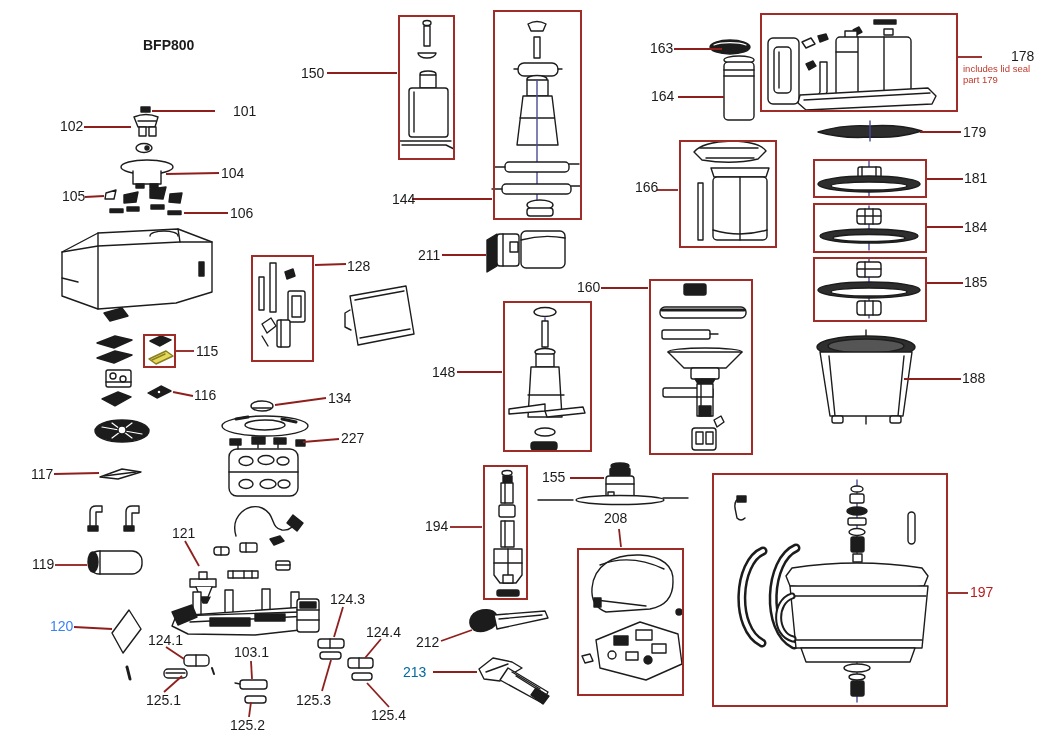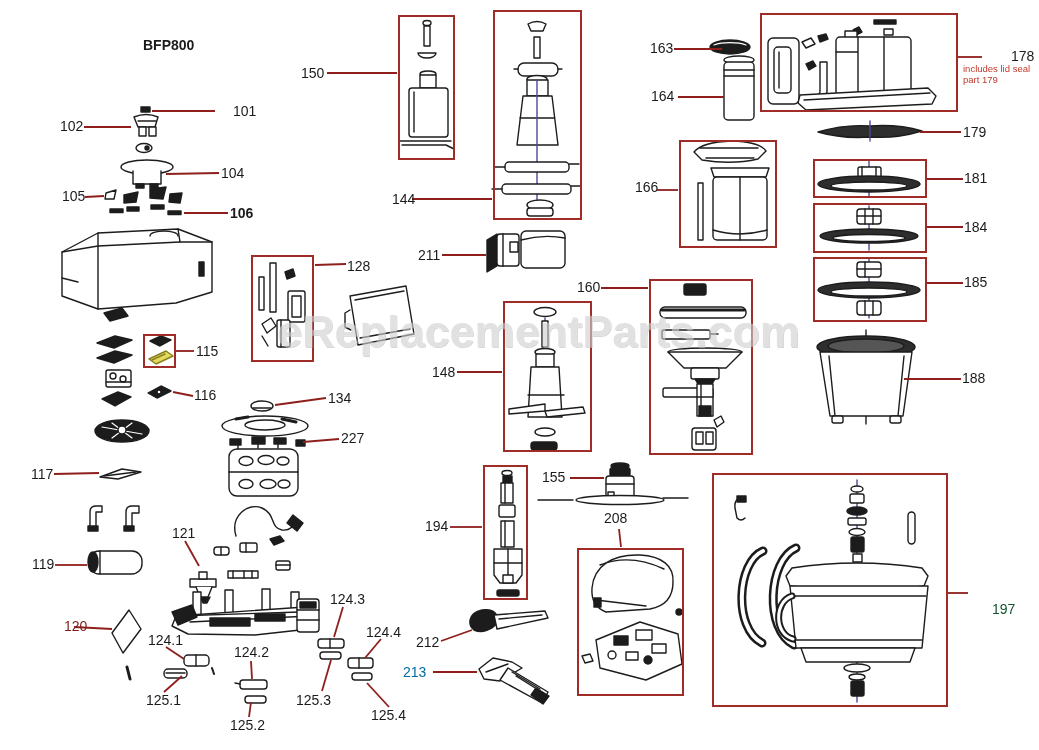--- a/index.html
+++ b/index.html
@@ -445,21 +445,20 @@
       <div class="callout-box" style="left: 503px; top: 301px; width: 89px; height: 151px; border-color: rgb(160, 44, 40);"></div>
       <div class="callout-box" style="left: 649px; top: 279px; width: 104px; height: 176px; border-color: rgb(160, 44, 40);"></div>
       <div class="callout-box" style="left: 483px; top: 465px; width: 45px; height: 135px; border-color: rgb(160, 44, 40);"></div>
       <div class="callout-box" style="left: 813px; top: 159px; width: 114px; height: 39px; border-color: rgb(160, 44, 40);"></div>
       <div class="callout-box" style="left: 813px; top: 203px; width: 114px; height: 50px; border-color: rgb(160, 44, 40);"></div>
       <div class="callout-box" style="left: 813px; top: 257px; width: 114px; height: 65px; border-color: rgb(160, 44, 40);"></div>
       <div class="callout-box" style="left: 577px; top: 548px; width: 107px; height: 148px; border-color: rgb(160, 44, 40);"></div>
       <div class="callout-box" style="left: 712px; top: 473px; width: 236px; height: 234px; border-color: rgb(160, 44, 40);"></div>
     </div>
 
-  <div id="watermark" style="color: rgb(207, 207, 207);">eReplacementParts.com</div>
 
   <svg id="leader-svg" width="1039" height="750" viewBox="0 0 1039 750">
       <line x1="152" y1="111" x2="215" y2="111" stroke="#8e1f1c" stroke-width="1.8"></line>
       <line x1="84" y1="127" x2="131" y2="127" stroke="#8e1f1c" stroke-width="1.8"></line>
       <line x1="166" y1="174" x2="219" y2="173" stroke="#8e1f1c" stroke-width="1.8"></line>
       <line x1="85" y1="197" x2="104" y2="196" stroke="#8e1f1c" stroke-width="1.8"></line>
       <line x1="184" y1="213" x2="228" y2="213" stroke="#8e1f1c" stroke-width="1.8"></line>
       <line x1="176" y1="351" x2="194" y2="351" stroke="#8e1f1c" stroke-width="1.8"></line>
       <line x1="173" y1="392" x2="193" y2="396" stroke="#8e1f1c" stroke-width="1.8"></line>
       <line x1="54" y1="474" x2="99" y2="473" stroke="#8e1f1c" stroke-width="1.8"></line>
@@ -500,29 +499,29 @@
     </svg>
 
   <div id="diagram-title" style="color: rgb(27, 27, 27); text-align: center;">BFP800</div>
   <div id="note-line-1" class="note-line" style="color: rgb(192, 57, 43);">includes lid seal</div>
   <div id="note-line-2" class="note-line" style="color: rgb(192, 57, 43);">part 179</div>
   <div id="labels-layer">
       <span class="part-label" style="left: 217px; top: 104px; color: rgb(27, 27, 27); margin-left: 16px;">101</span>
       <span class="part-label" style="left: 60px; top: 119px; color: rgb(27, 27, 27);">102</span>
       <span class="part-label" style="left: 221px; top: 166px; color: rgb(27, 27, 27);">104</span>
       <span class="part-label" style="left: 62px; top: 189px; color: rgb(27, 27, 27);">105</span>
-      <span class="part-label" style="left: 230px; top: 206px; color: rgb(27, 27, 27); font-weight: bold;">106</span>
+      <span class="part-label" style="left: 230px; top: 206px; color: rgb(27, 27, 27);">106</span>
       <span class="part-label" style="left: 196px; top: 344px; color: rgb(27, 27, 27);">115</span>
       <span class="part-label" style="left: 194px; top: 388px; color: rgb(27, 27, 27);">116</span>
       <span class="part-label" style="left: 31px; top: 467px; color: rgb(27, 27, 27);">117</span>
       <span class="part-label" style="left: 32px; top: 557px; color: rgb(27, 27, 27);">119</span>
-      <span class="part-label" style="left: 64px; top: 619px; color: #7f1d1d;">120</span>
+      <span class="part-label" style="left: 50px; top: 619px; color: #3b82f6;">120</span>
       <span class="part-label" style="left: 172px; top: 526px; color: rgb(27, 27, 27);">121</span>
       <span class="part-label" style="left: 148px; top: 633px; color: rgb(27, 27, 27);">124.1</span>
-      <span class="part-label" style="left: 234px; top: 645px; color: rgb(27, 27, 27);">124.2</span>
+      <span class="part-label" style="left: 234px; top: 645px; color: rgb(27, 27, 27);">103.1</span>
       <span class="part-label" style="left: 330px; top: 592px; color: rgb(27, 27, 27);">124.3</span>
       <span class="part-label" style="left: 366px; top: 625px; color: rgb(27, 27, 27);">124.4</span>
       <span class="part-label" style="left: 146px; top: 693px; color: rgb(27, 27, 27);">125.1</span>
       <span class="part-label" style="left: 230px; top: 718px; color: rgb(27, 27, 27);">125.2</span>
       <span class="part-label" style="left: 296px; top: 693px; color: rgb(27, 27, 27);">125.3</span>
       <span class="part-label" style="left: 371px; top: 708px; color: rgb(27, 27, 27);">125.4</span>
       <span class="part-label" style="left: 347px; top: 259px; color: rgb(27, 27, 27);">128</span>
       <span class="part-label" style="left: 328px; top: 391px; color: rgb(27, 27, 27);">134</span>
       <span class="part-label" style="left: 341px; top: 431px; color: rgb(27, 27, 27);">227</span>
       <span class="part-label" style="left: 392px; top: 192px; color: rgb(27, 27, 27);">144</span>
@@ -533,20 +532,20 @@
       <span class="part-label" style="left: 577px; top: 280px; color: rgb(27, 27, 27);">160</span>
       <span class="part-label" style="left: 650px; top: 41px; color: rgb(27, 27, 27);">163</span>
       <span class="part-label" style="left: 651px; top: 89px; color: rgb(27, 27, 27);">164</span>
       <span class="part-label" style="left: 635px; top: 180px; color: rgb(27, 27, 27);">166</span>
       <span class="part-label" style="left: 983px; top: 49px; color: rgb(27, 27, 27); margin-left: 28px;">178</span>
       <span class="part-label" style="left: 963px; top: 125px; color: rgb(27, 27, 27);">179</span>
       <span class="part-label" style="left: 964px; top: 171px; color: rgb(27, 27, 27);">181</span>
       <span class="part-label" style="left: 964px; top: 220px; color: rgb(27, 27, 27);">184</span>
       <span class="part-label" style="left: 964px; top: 275px; color: rgb(27, 27, 27);">185</span>
       <span class="part-label" style="left: 962px; top: 371px; color: rgb(27, 27, 27);">188</span>
-      <span class="part-label" style="left: 970px; top: 602px; color: #14532d; margin-left: 22px;">197</span>
+      <span class="part-label" style="left: 970px; top: 585px; color: #b91c1c;">197</span>
       <span class="part-label" style="left: 604px; top: 511px; color: rgb(27, 27, 27);">208</span>
       <span class="part-label" style="left: 418px; top: 248px; color: rgb(27, 27, 27);">211</span>
       <span class="part-label" style="left: 416px; top: 635px; color: rgb(27, 27, 27);">212</span>
       <span class="part-label" style="left: 403px; top: 665px; color: #0369a1;">213</span>
     </div>
 
 </div>
 
 </body></html>

